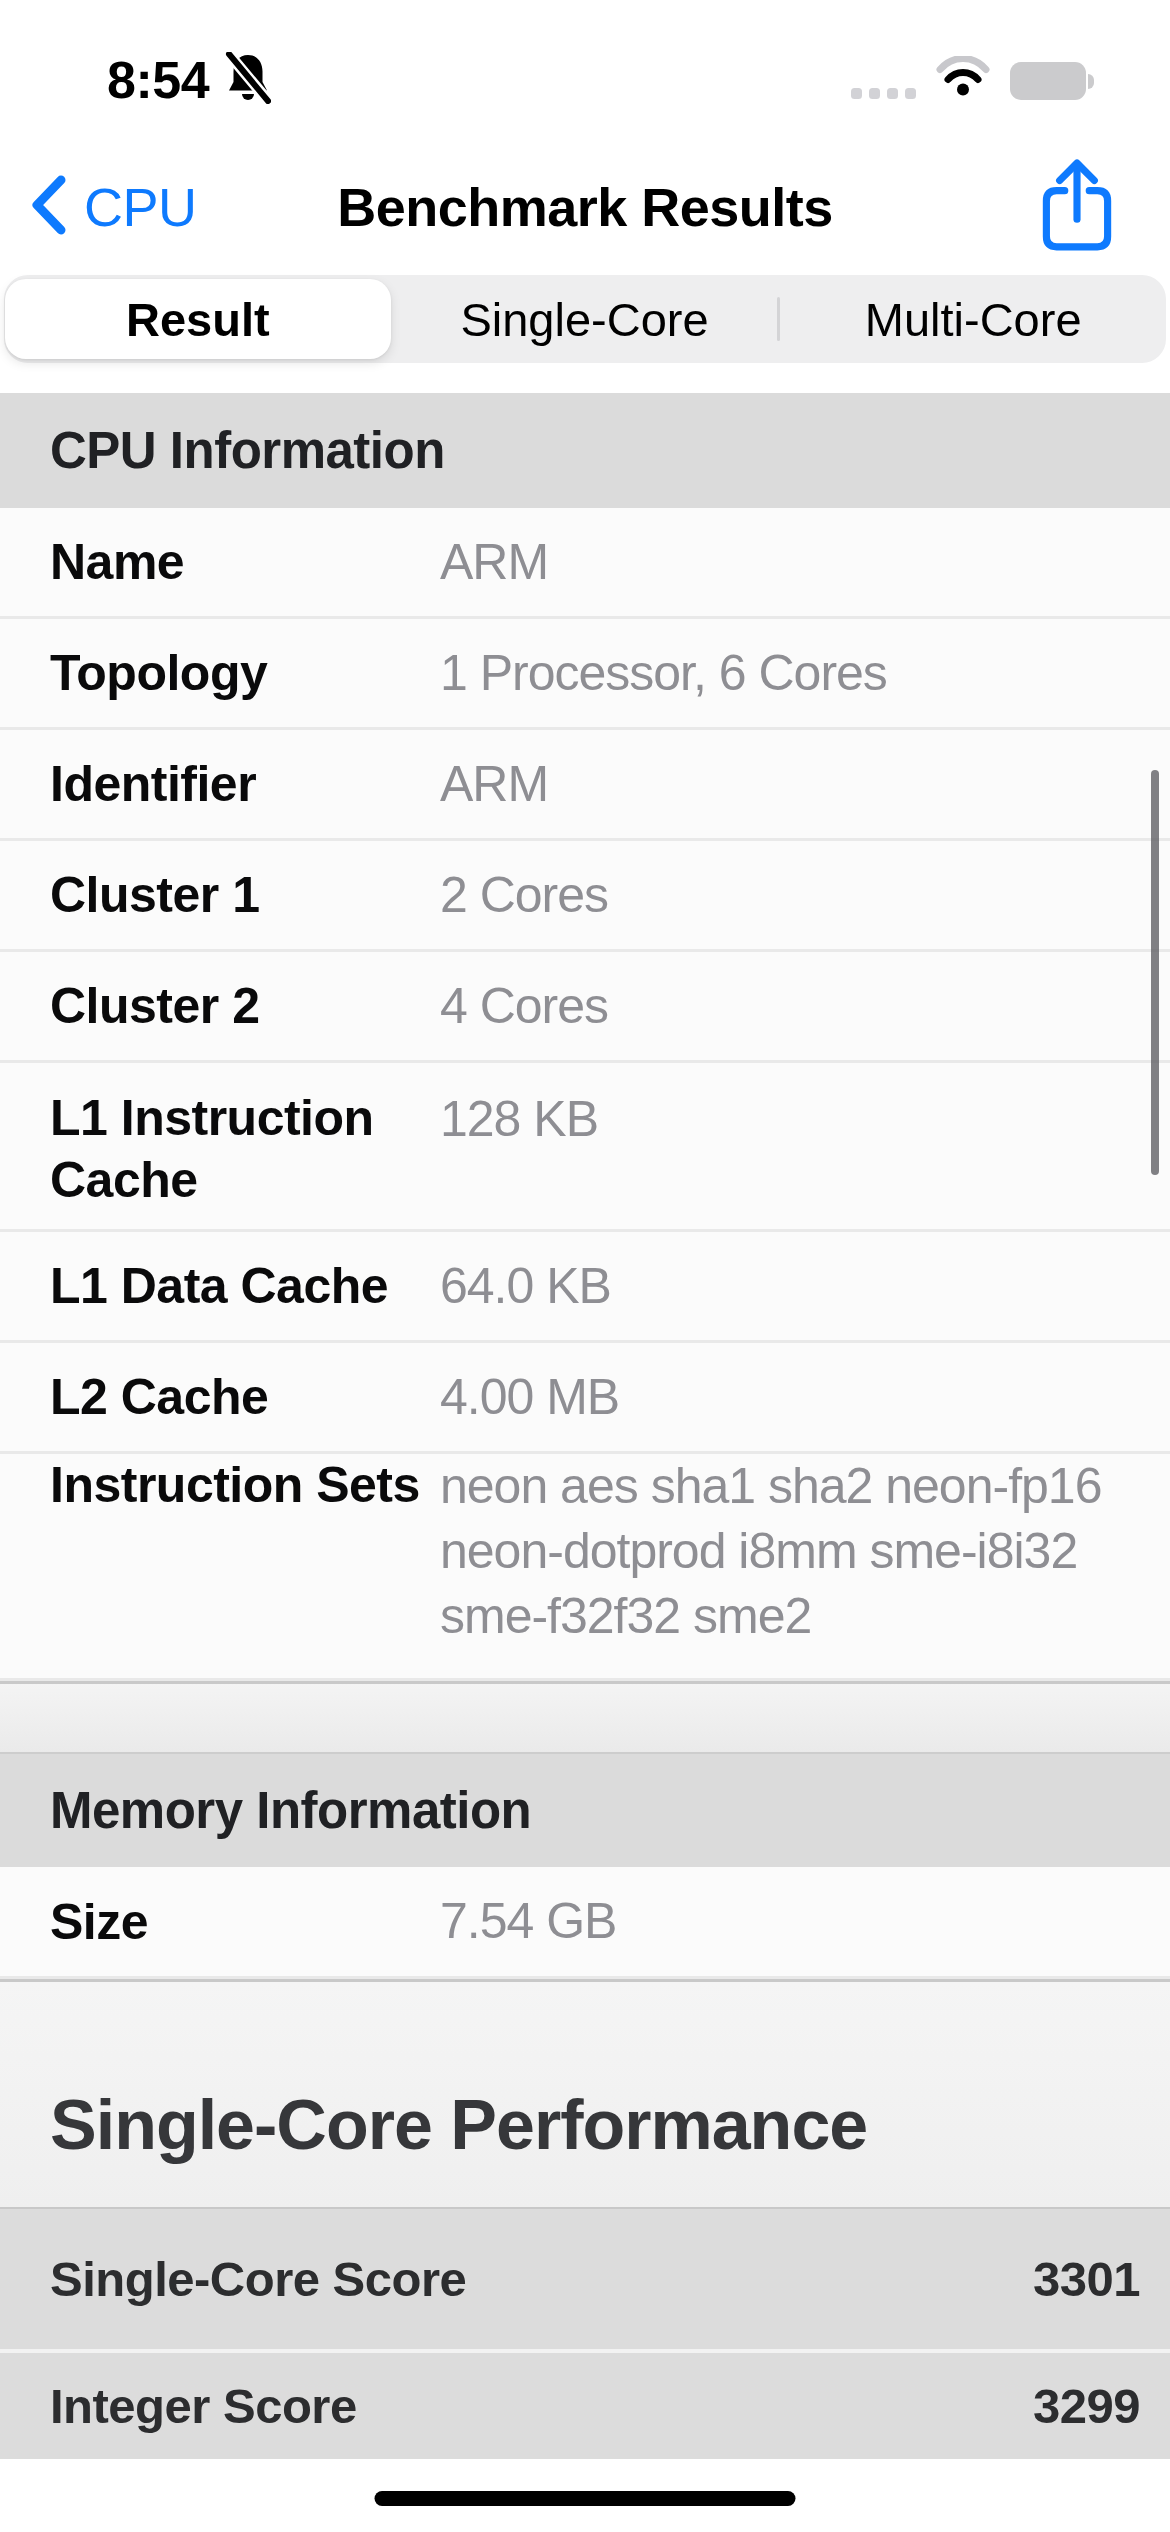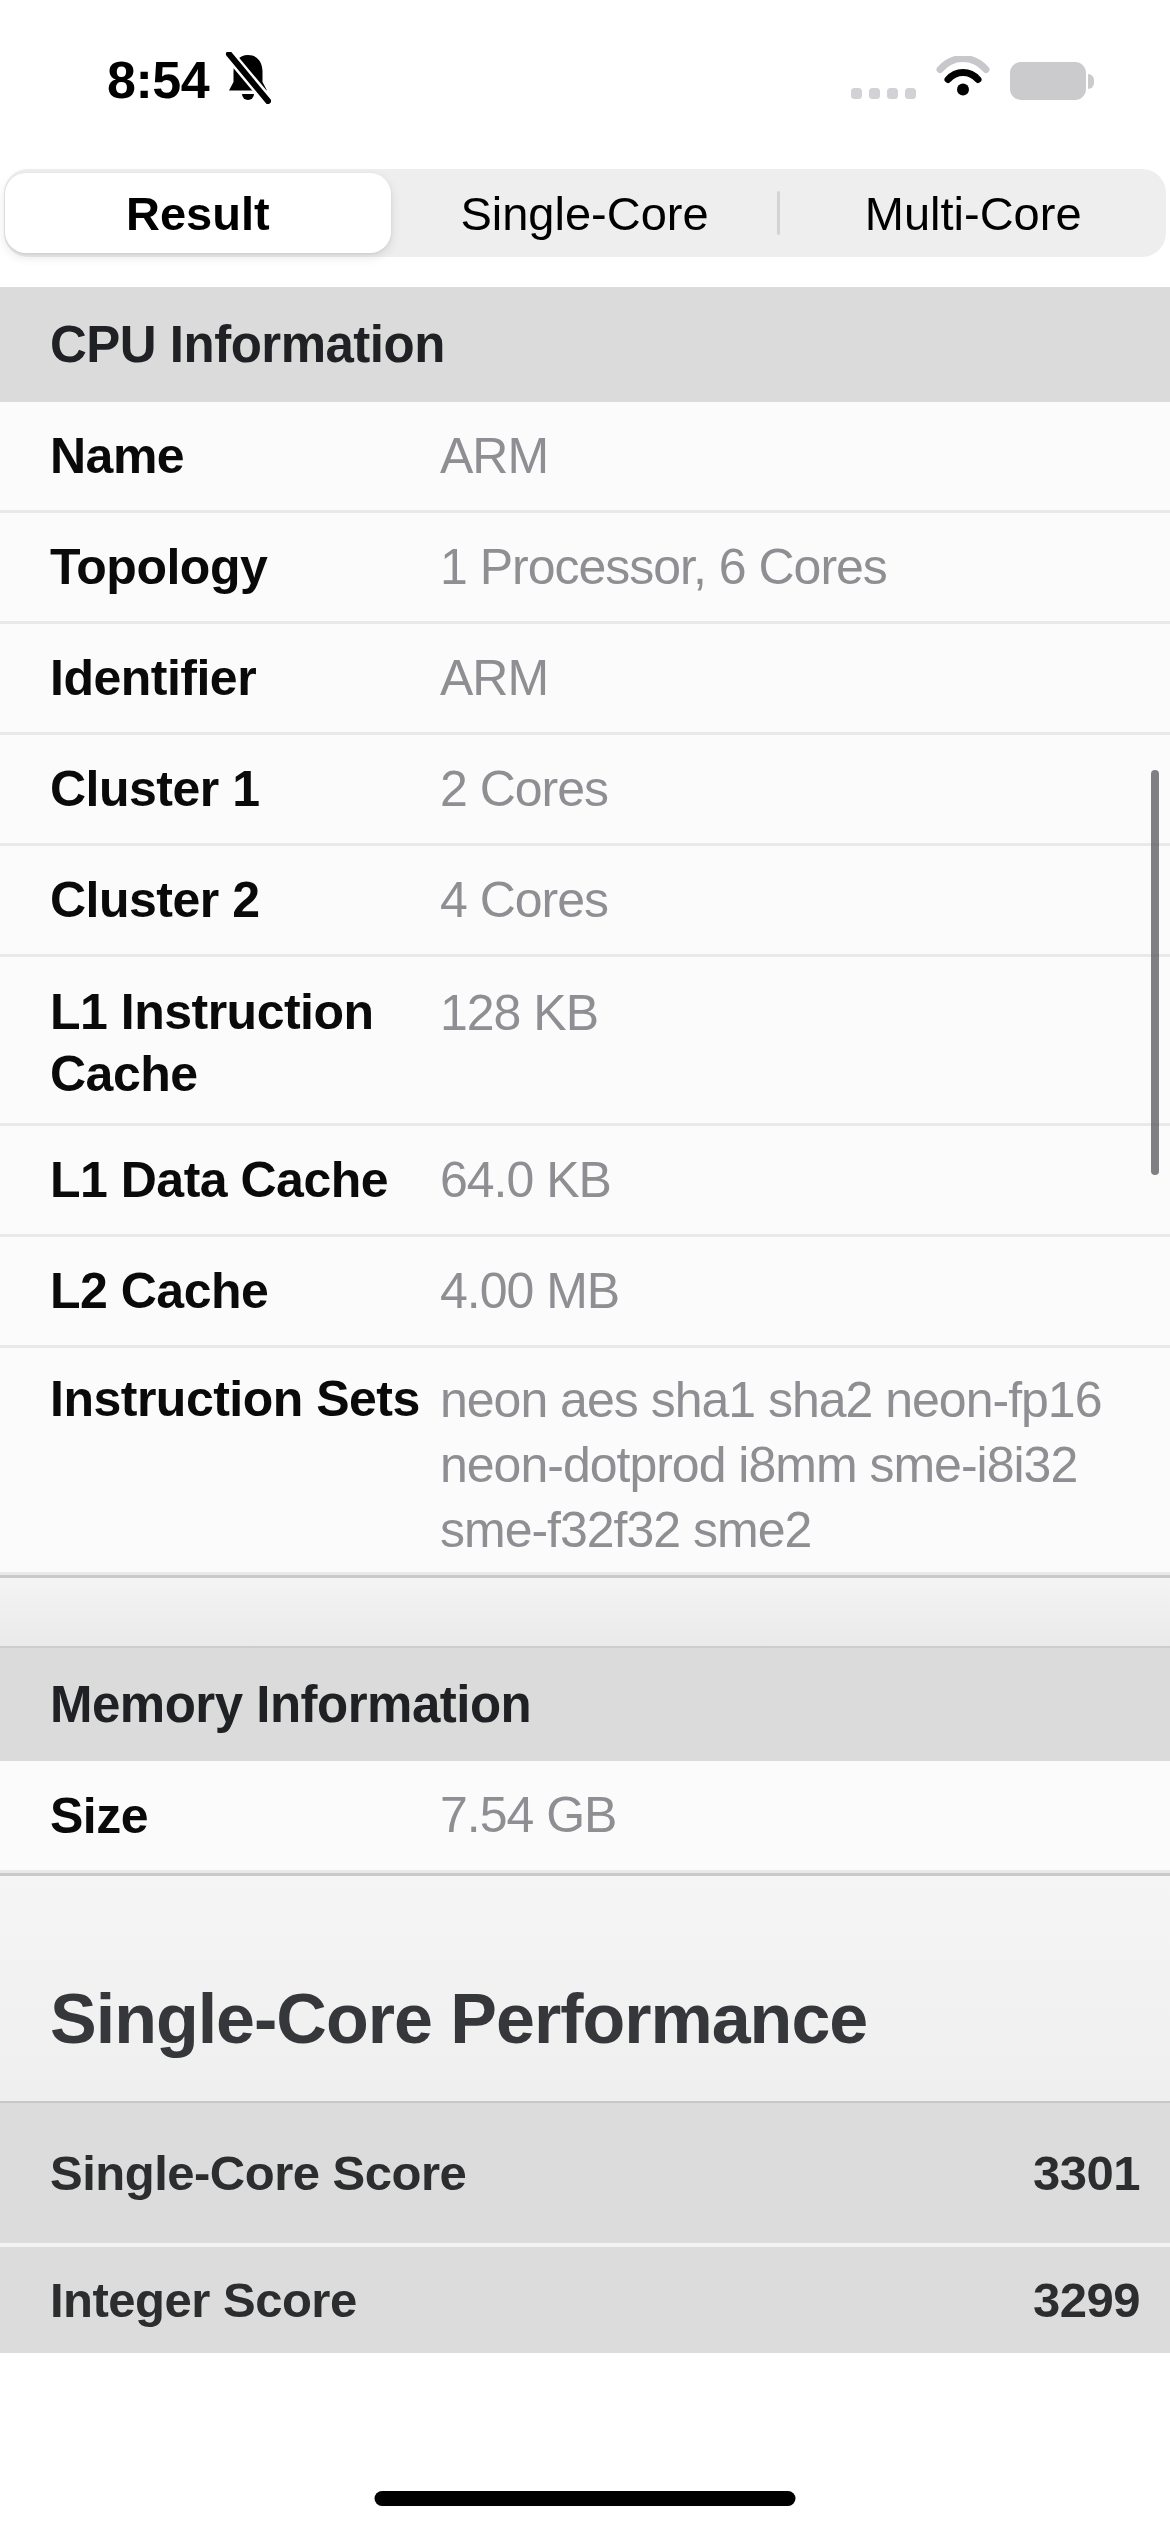--- a/index.html
+++ b/index.html
@@ -75,21 +75,21 @@
   .trow .tlabel{
     flex:0 0 440px;max-width:440px;padding-left:50px;box-sizing:border-box;
     font-size:50px;font-weight:600;letter-spacing:-0.5px;color:#0a0a0b;line-height:1.24;
   }
   .trow .tvalue{
     flex:1 1 auto;padding-right:30px;max-width:680px;
     font-size:50px;color:#8e8e93;letter-spacing:-1px;line-height:1.3;
   }
   .row-h{height:111px;}
   .row-h2{height:169px;align-items:flex-start;padding-top:24px;}
-  .row-h3{height:227px;align-items:flex-start;padding-top:20px;}
+  .row-h3{height:227px;align-items:flex-start;}
 
   .section-gap{
     height:73px;background:linear-gradient(180deg,#f4f4f4,#eaeaea);
     border-top:3px solid #c9c9c9;border-bottom:2px solid #cdcdcd;box-sizing:border-box;
   }
   .mem-header{height:113px;}
   .row-size{height:112px;}
 
   
   .perf-block{
@@ -156,20 +156,40 @@
       </span>
       <span class="battery">
         <span class="battery-body">
           <span class="battery-fill">64</span>
         </span>
         <span class="battery-nub"></span>
       </span>
     </div>
   </div>
 
+  <div class="nav-bar">
+    <div class="nav-back">
+      <span>
+        <svg width="36" height="60" viewBox="0 0 36 60">
+          <path d="M31 5 L7 30 L31 55" fill="none" stroke="#0e7afe" stroke-width="9" stroke-linecap="round" stroke-linejoin="round"></path>
+        </svg>
+      </span>
+      <span class="nav-back-label">CPU</span>
+    </div>
+    <div class="nav-title">Benchmark Results</div>
+    <div class="nav-share">
+      <span>
+        <svg width="82" height="100" viewBox="0 0 78 98">
+          <path d="M27 34 H19 Q9 34 9 44 V79 Q9 89 19 89 H59 Q69 89 69 79 V44 Q69 34 59 34 H51" fill="none" stroke="#0e7afe" stroke-width="7" stroke-linecap="round" stroke-linejoin="round"></path>
+          <line x1="39" y1="62" x2="39" y2="8" stroke="#0e7afe" stroke-width="7" stroke-linecap="round"></line>
+          <path d="M22 24 L39 7 L56 24" fill="none" stroke="#0e7afe" stroke-width="7" stroke-linecap="round" stroke-linejoin="round"></path>
+        </svg>
+      </span>
+    </div>
+  </div>
 
   <div class="segment-wrap">
     <div class="segmented">
       <div class="segment selected">Result</div>
       <div class="segment">Single-Core</div>
       <div class="segment-divider"></div>
       <div class="segment">Multi-Core</div>
     </div>
   </div>
 

